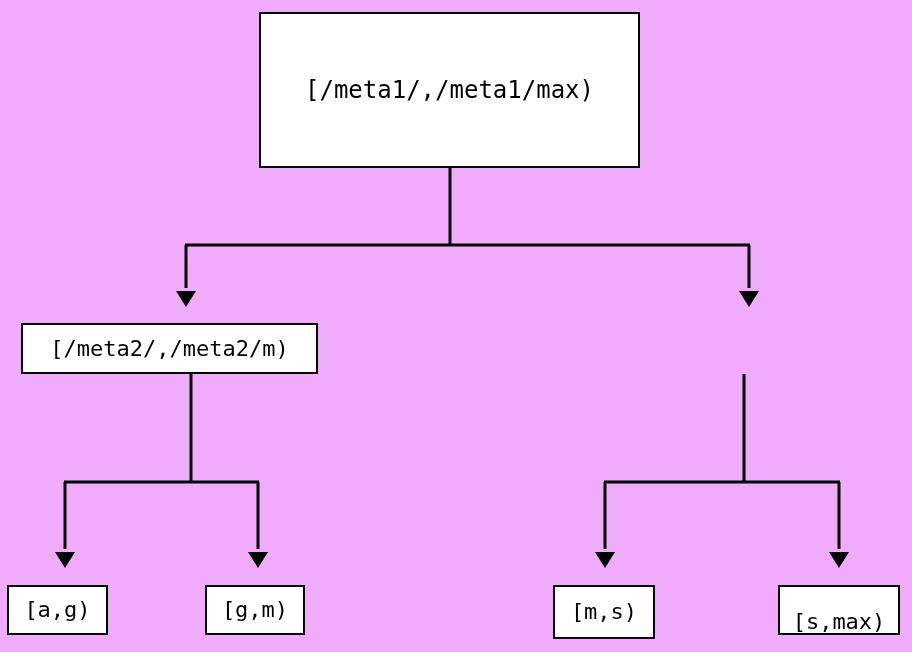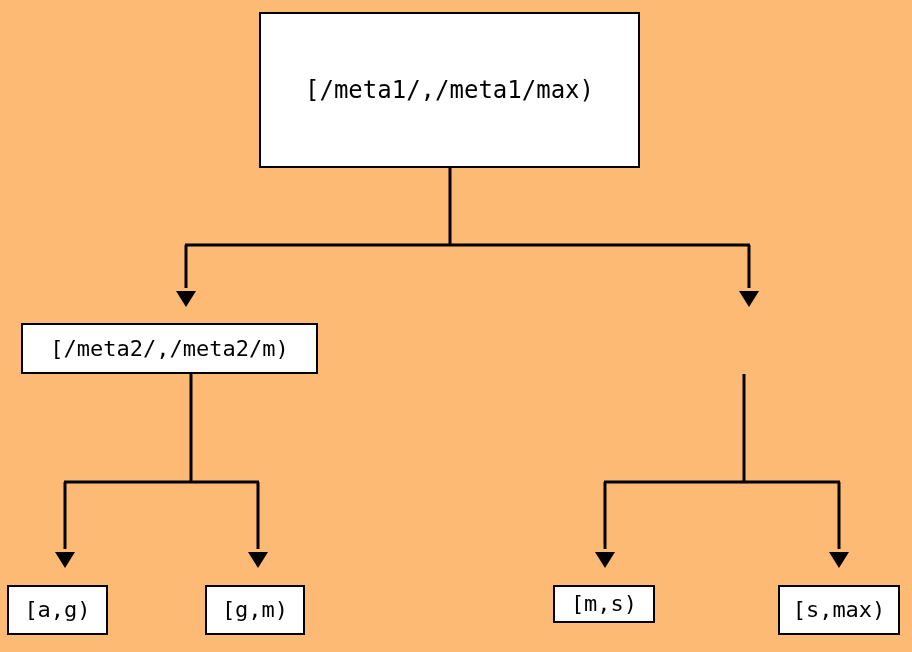--- a/index.html
+++ b/index.html
@@ -8,21 +8,21 @@
     padding: 0;
     background: #ffffff;
   }
   body {
     font-family: "DejaVu Sans Mono", "Liberation Mono", monospace;
   }
   #diagram-canvas {
     position: relative;
     width: 912px;
     height: 652px;
-    background: #fdba74;
+    background: #f0abfc;
     overflow: hidden;
   }
   #connector-layer {
     position: absolute;
     left: 0;
     top: 0;
     width: 912px;
     height: 652px;
   }
   .node-box {
@@ -78,27 +78,28 @@
   #node-leaf-gm {
     left: 205px;
     top: 585px;
     width: 100px;
     height: 50px;
   }
   #node-leaf-ms {
     left: 553px;
     top: 585px;
     width: 102px;
-    height: 38px;
+    height: 54px;
   }
   #node-leaf-smax {
     left: 778px;
     top: 585px;
     width: 122px;
     height: 50px;
+    align-items: flex-end;
   }
   #node-leaf-ag .node-label,
   #node-leaf-gm .node-label,
   #node-leaf-ms .node-label,
   #node-leaf-smax .node-label {
     font-size: 22px;
   }
 </style>
 </head>
 <body>

